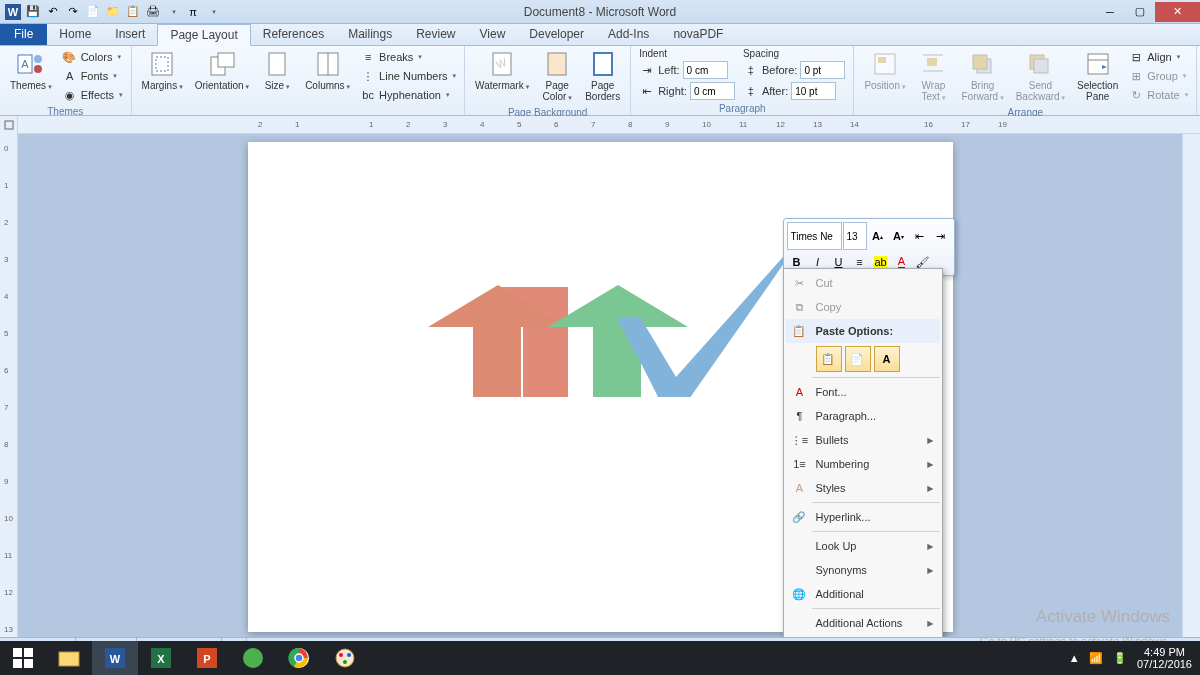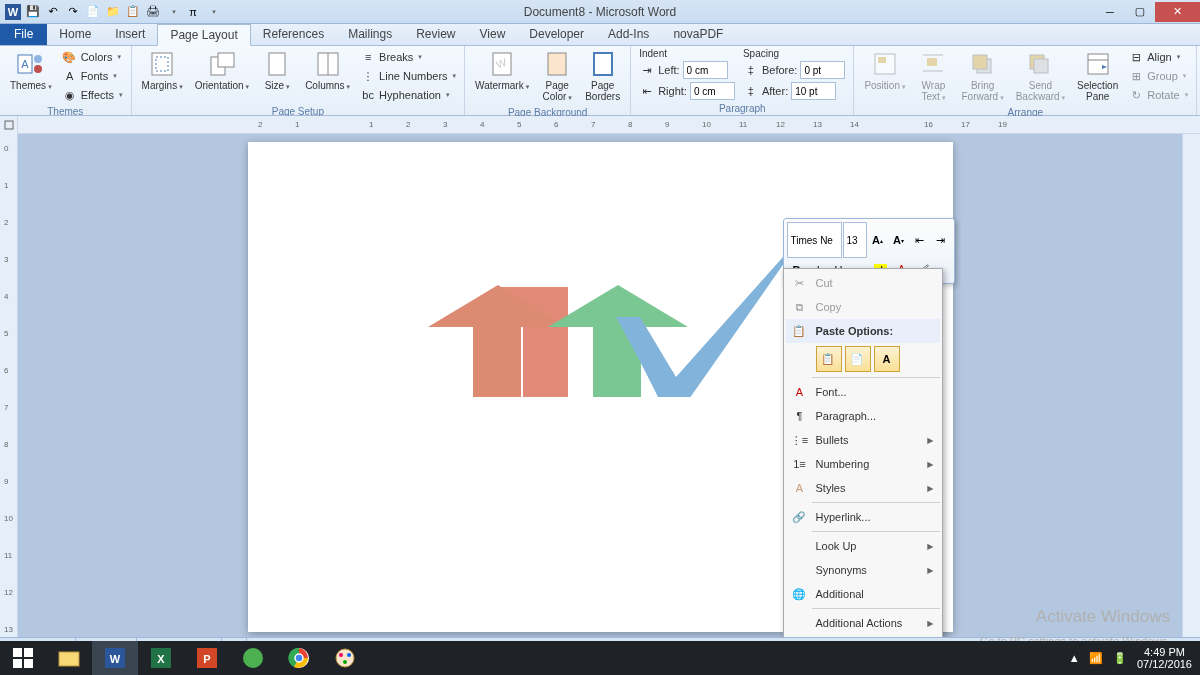--- a/index.html
+++ b/index.html
@@ -42,21 +42,21 @@
 .doc-viewport { flex: 1; display: flex; justify-content: center; padding-top: 8px; overflow: hidden; background: #b3c7e0; position: relative; }
 .page { width: 705px; height: 490px; background: #fff; box-shadow: 0 2px 8px rgba(0,0,0,.3); position: relative; }
 
 
 .logo { position: absolute; left: 170px; top: 45px; }
 
 
 .mini-toolbar { position: absolute; background: linear-gradient(#fdfdfd, #ecf2fa); border: 1px solid #9db8d8; border-radius: 3px; padding: 2px; box-shadow: 2px 2px 5px rgba(0,0,0,.2); }
 .mini-toolbar-row { display: flex; align-items: center; gap: 1px; padding: 1px; }
 .mini-tb-item { width: 20px; height: 20px; display: flex; align-items: center; justify-content: center; cursor: pointer; border: 1px solid transparent; border-radius: 2px; }
-.mini-tb-sel { border: 1px solid #aac0da; background: #fff; padding: 1px 3px; height: 36px; font-size: 10px; }
+.mini-tb-sel { border: 1px solid #aac0da; background: #fff; padding: 1px 3px; height: 28px; font-size: 10px; }
 
 
 .ctx-menu { position: absolute; background: #f7f7f7; border: 1px solid #a7abb0; box-shadow: 2px 2px 6px rgba(0,0,0,.3); width: 160px; padding: 2px; }
 .ctx-item { display: flex; align-items: center; gap: 8px; padding: 4px 6px; cursor: pointer; color: #333; font-size: 11px; position: relative; }
 .ctx-item.disabled { color: #9a9a9a; }
 .ctx-item .ctx-icon { width: 16px; height: 16px; display: flex; align-items: center; justify-content: center; }
 .ctx-item .arrow { position: absolute; right: 6px; font-size: 8px; color: #666; }
 .ctx-heading { background: #e8effa; font-weight: bold; }
 .ctx-sep { height: 1px; background: #d0d0d0; margin: 2px 0 2px 26px; }
 .paste-opts { display: flex; gap: 3px; padding: 3px 6px 3px 30px; }
@@ -206,21 +206,20 @@
         <div class="sm-row arrow-dd">
             <span class="mini-icon">⋮</span>
             <span>Line Numbers</span>
           </div>
         <div class="sm-row arrow-dd">
             <span class="mini-icon">bc</span>
             <span>Hyphenation</span>
           </div>
       </div>
     </div>
-    <div class="ribbon-group-label">Page Setup</div>
   </div>
 
   <div class="ribbon-group">
     <div class="ribbon-group-content">
       <div class="big-btn">
           <div class="icon">
             <svg width="28" height="26">
               <rect x="5" y="2" width="18" height="22" fill="#fff" stroke="#888"></rect>
               <text x="14" y="16" font-size="8" text-anchor="middle" fill="#ccc" transform="rotate(-20 14 14)">W</text>
             </svg>

